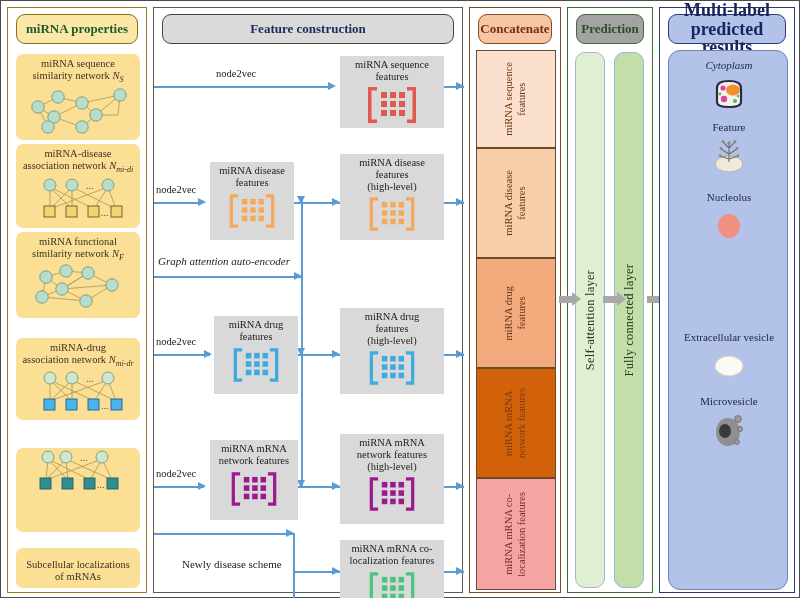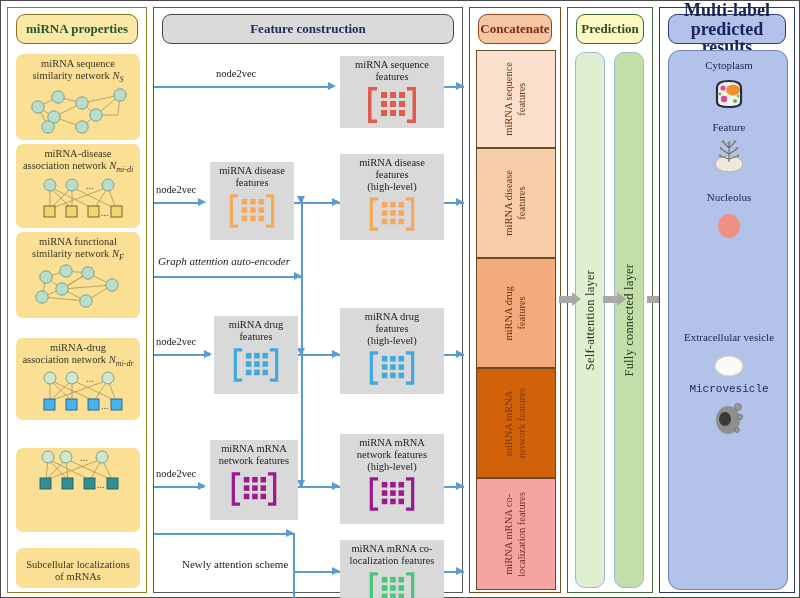--- a/index.html
+++ b/index.html
@@ -24,21 +24,21 @@
   .panel-body { position:absolute; left:0; right:0; top:42px; bottom:4px; }
 
   
   #p-mirna  { left:6px;  top:6px;  width:140px; height:586px; border-color:#9a7b20; }
   #p-mirna .panel-hd { background:#fbe7a6; border-color:#8a6d18; color:#1f5b2e; }
   #p-feat   { left:152px;top:6px;  width:310px; height:586px; border-color:#5a5a5a; }
   #p-feat .panel-hd  { background:#dadada; border-color:#444; color:#1b2a57; }
   #p-cat    { left:468px;top:6px;  width:92px;  height:586px; border-color:#7a4a22; }
   #p-cat .panel-hd   { background:#f6c6a2; border-color:#8a4a20; color:#7b2d10; }
   #p-pred   { left:566px;top:6px;  width:86px;  height:586px; border-color:#3f6b34; }
-  #p-pred .panel-hd  { background:#fef9c3; border-color:#3f6b34; color:#2c4f22; }
+  #p-pred .panel-hd  { background:#a3a3a3; border-color:#3f6b34; color:#2c4f22; }
   #p-res    { left:658px;top:6px;  width:136px; height:586px; border-color:#2b3a7a; }
   #p-res .panel-hd   { background:#b3c2e8; border-color:#2b3a7a; color:#18245c; font-size:18px; }
 
   
   .prop-card {
     position:absolute; left:8px; width:124px;
     background:#fbdf94; border-radius:7px;
     display:flex; flex-direction:column; align-items:center;
   }
   .prop-title {
@@ -442,21 +442,21 @@
               <rect x="35" y="16" width="6" height="6"></rect>
             <rect x="17" y="25" width="6" height="6"></rect>
               <rect x="26" y="25" width="6" height="6"></rect>
               <rect x="35" y="25" width="6" height="6"></rect>
           </g>
         </svg>
       </div>
       <div class="ln h" style="left:290px; top:436px; width:20px;"></div>
       <div class="ah" style="left:302px; top:431.5px;"></div>
 
-      <div class="flow-label big" style="left:28px; top:508px;">Newly attention scheme</div>
+      <div class="flow-label big" style="left:28px; top:508px;">Newly disease scheme</div>
       <div class="ln h" style="left:0px; top:483px; width:140px;"></div>
       <div class="ah" style="left:132px; top:478.5px;"></div>
 
       <div class="ln v" style="left:139px; top:483px; height:77px;"></div>
       <div class="ln h" style="left:139px; top:521px; width:49px;"></div>
       <div class="ah" style="left:178px; top:516.5px;"></div>
       <div class="fbox" style="left:186px; top:490px; width:104px; height:80px;">
         <div class="fbox-label">
           <span>miRNA mRNA co-</span><br>
           <span>localization features</span>
@@ -541,21 +541,21 @@
 
   <div class="panel" id="p-res">
     <div class="panel-hd">
       <div>
         <span>Multi-label</span><br>
         <span>predicted results</span>
       </div>
     </div>
     <div id="res-inner">
 
-      <div class="res-item" style="top:8px;">
+      <div class="res-item" style="top:8px;font-style:italic;">
         <div class="res-label">Cytoplasm</div>
         <div class="res-icon">
           <svg width="40" height="40" viewBox="0 0 40 40">
             <path d="M8 14 q0-7 12-7 q12 0 12 7 v14 q0 5 -12 5 q-12 0 -12 -5 z" fill="#f4f2ef" stroke="#2b2b46" stroke-width="2.2"></path>
             <ellipse cx="24" cy="16" rx="7" ry="5.5" fill="#f0912e"></ellipse>
             <circle cx="14" cy="14" r="2.6" fill="#e0439a"></circle>
             <circle cx="15" cy="25" r="3.2" fill="#e0439a"></circle>
             <circle cx="26" cy="27" r="2" fill="#58b85c"></circle>
             <circle cx="11" cy="20" r="1.4" fill="#58b85c"></circle>
             <circle cx="29" cy="22" r="1.3" fill="#58b85c"></circle>
@@ -596,21 +596,21 @@
 
       <div class="res-item" style="top:280px;">
         <div class="res-label">Extracellular vesicle</div>
         <div class="res-icon">
           <svg width="40" height="34" viewBox="0 0 40 34">
             <ellipse cx="20" cy="17" rx="14" ry="10" fill="#fbfbf5" stroke="#cfcfc4" stroke-width="1.1"></ellipse>
           </svg>
         </div>
       </div>
 
-      <div class="res-item" style="top:332px;font-family:Liberation Mono, monospace;">
+      <div class="res-item" style="top:344px;">
         <div class="res-label">Microvesicle</div>
         <div class="res-icon">
           <svg width="44" height="42" viewBox="0 0 44 42">
             <ellipse cx="21" cy="23" rx="12" ry="14" fill="#8f8f8f"></ellipse>
             <ellipse cx="18" cy="22" rx="6" ry="7" fill="#3a3a3a"></ellipse>
             <circle cx="31" cy="10" r="3.4" fill="#9b9b9b" stroke="#6b6b6b" stroke-width="0.8"></circle>
             <circle cx="33" cy="20" r="2.6" fill="#9b9b9b" stroke="#6b6b6b" stroke-width="0.8"></circle>
             <circle cx="30" cy="33" r="2.4" fill="#9b9b9b" stroke="#6b6b6b" stroke-width="0.8"></circle>
           </svg>
         </div>

